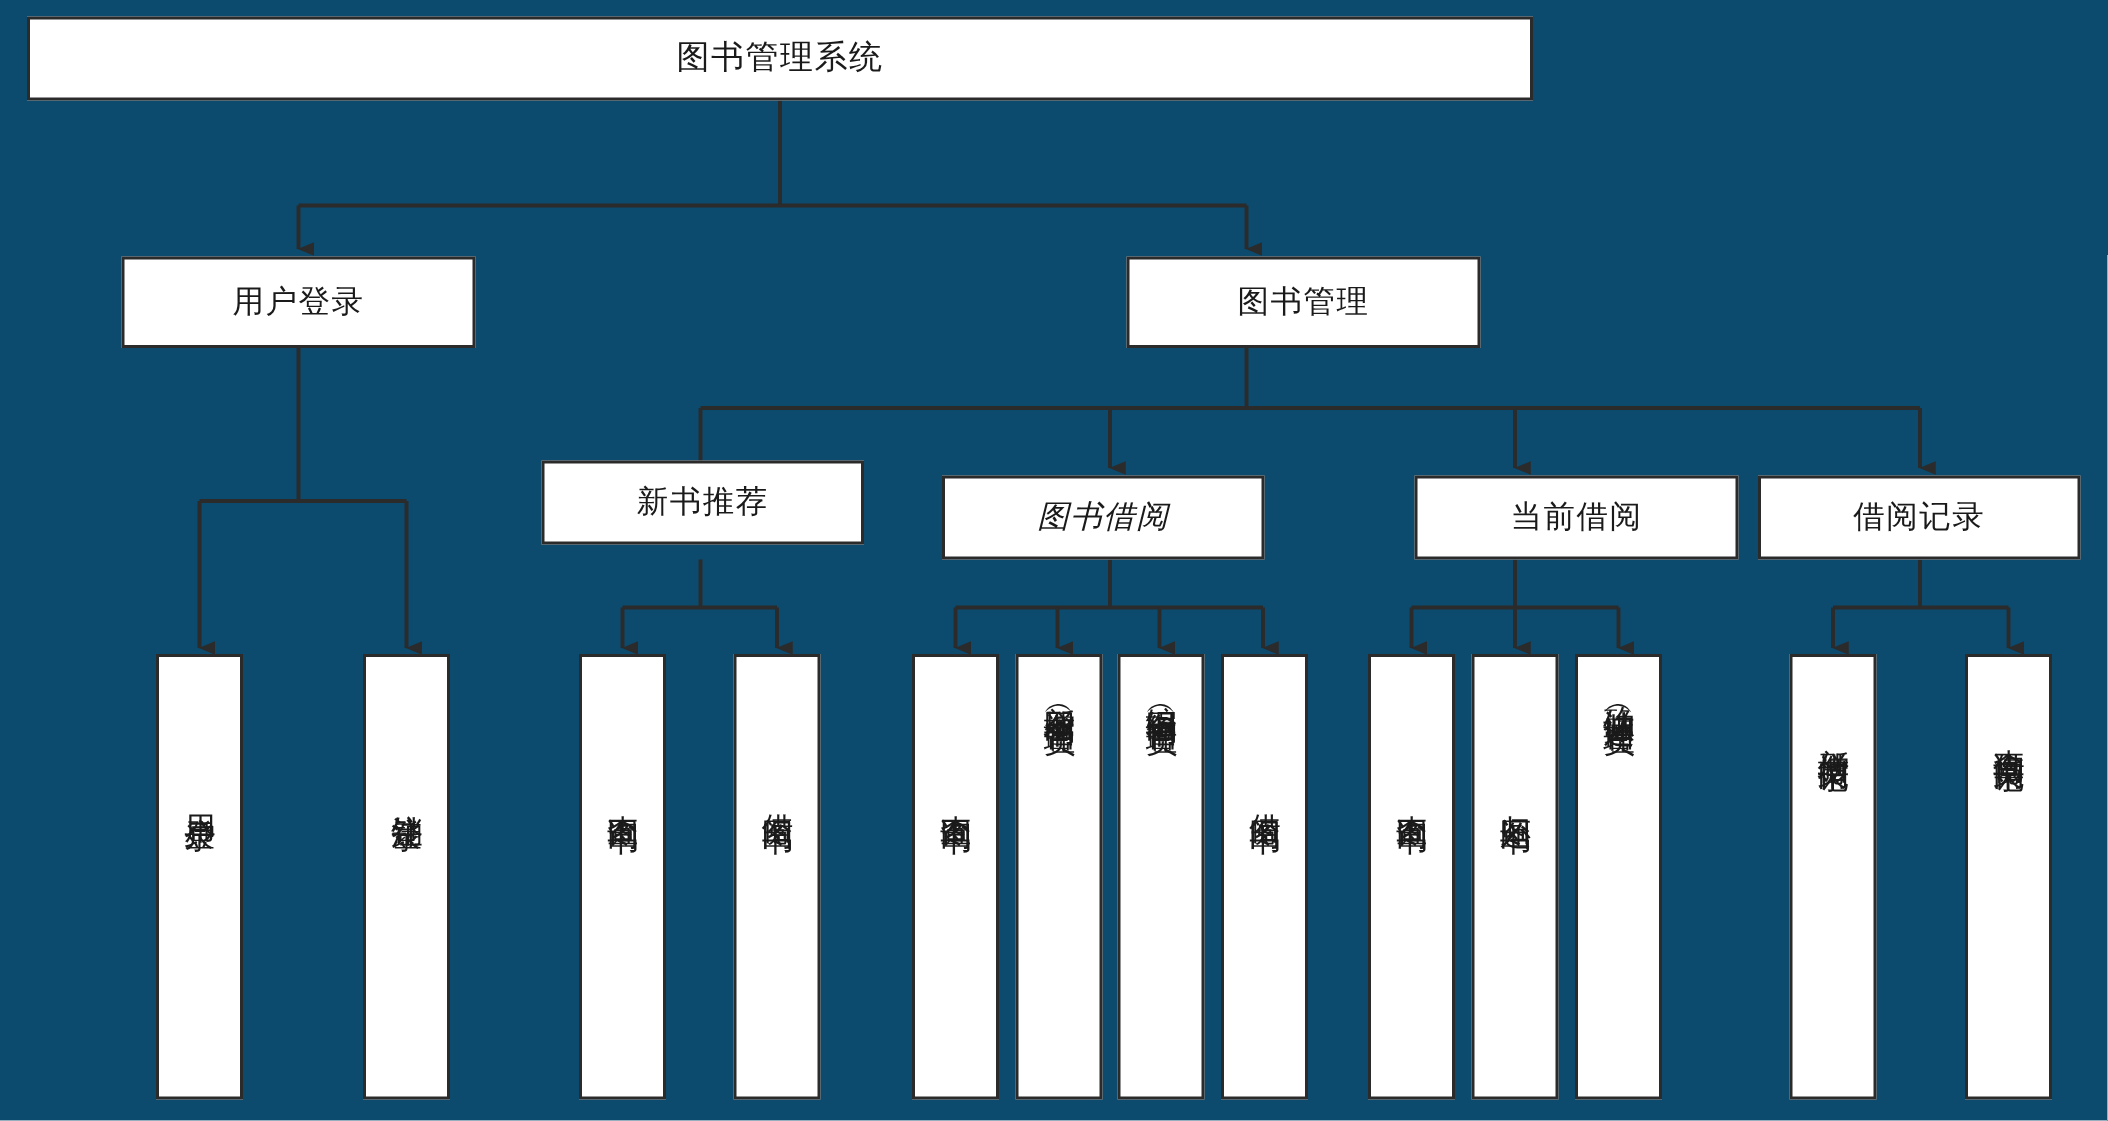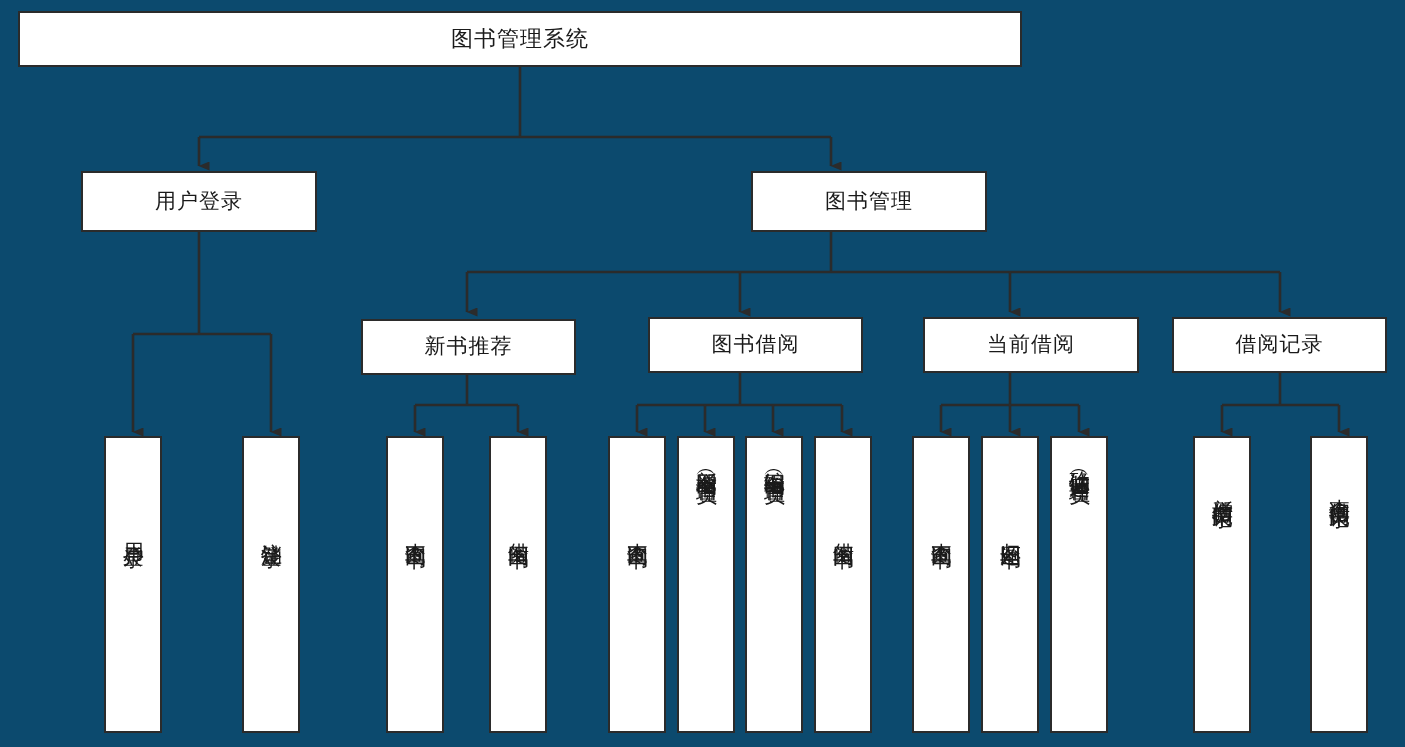--- a/index.html
+++ b/index.html
@@ -139,27 +139,27 @@
     <span class="label">图书管理系统</span>
   </div>
 
   <div class="node h" style="left:81px; top:171px; width:236px; height:61px;">
     <span class="label">用户登录</span>
   </div>
   <div class="node h" style="left:751px; top:171px; width:236px; height:61px;">
     <span class="label">图书管理</span>
   </div>
 
-  <div class="node h" style="left:361px; top:319px; width:215px; height:56px;">
+  <div class="node h" style="left:361px; top:307px; width:215px; height:56px;">
     <span class="label">新书推荐</span>
   </div>
-  <div class="node h" style="left:648px; top:317px; width:215px; height:56px;">
+  <div class="node h" style="left:628px; top:317px; width:215px; height:56px;font-style:italic;">
     <span class="label">图书借阅</span>
   </div>
-  <div class="node h" style="left:923px; top:317px; width:216px; height:56px;">
+  <div class="node h" style="left:943px; top:317px; width:216px; height:56px;">
     <span class="label">当前借阅</span>
   </div>
   <div class="node h" style="left:1172px; top:317px; width:215px; height:56px;text-align:right;">
     <span class="label">借阅记录</span>
   </div>
 
   <div class="node v short" style="left:104px; top:436px; width:58px; height:297px;">
     <span class="label">用户登录</span>
   </div>
   <div class="node v short" style="left:242px; top:436px; width:58px; height:297px;">

